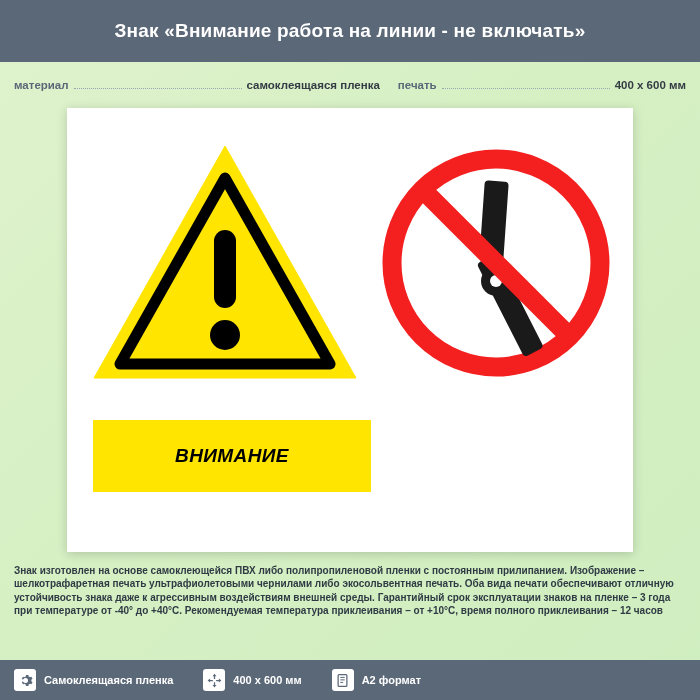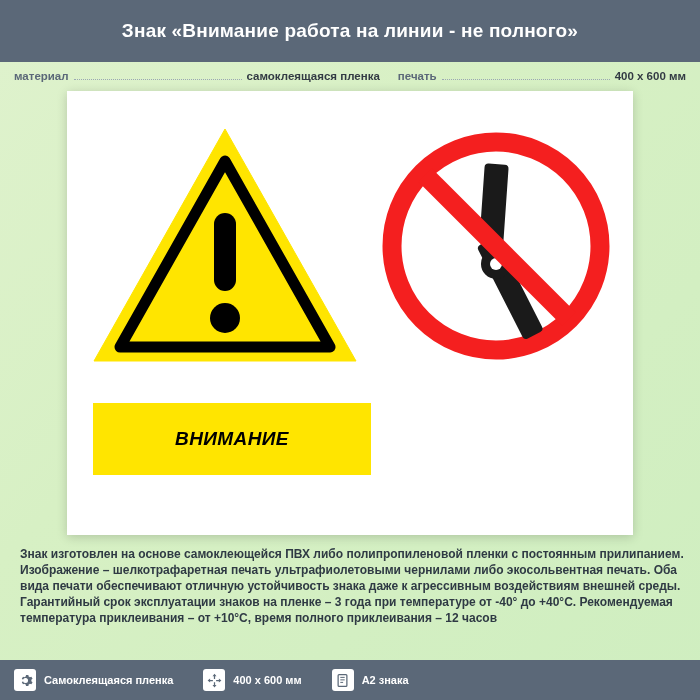--- a/index.html
+++ b/index.html
@@ -30,21 +30,21 @@
   }
   .header-title {
     color: #ffffff;
     font-size: 19px;
     font-weight: bold;
     letter-spacing: 0.2px;
     text-align: center;
   }
   
   .specs {
-    height: 29px;
+    height: 46px;
     display: flex;
     align-items: center;
     padding: 0 14px;
     box-sizing: border-box;
     font-size: 11.5px;
     color: #5b6878;
     font-weight: bold;
   }
   .spec-block {
     display: flex;
@@ -136,22 +136,22 @@
     justify-content: center;
     color: #ffffff;
     font-weight: bold;
     font-style: italic;
     font-size: 22px;
     line-height: 1.18;
     letter-spacing: 0.4px;
   }
   
   .description {
-    padding: 12px 14px 0 20px;
-    font-size: 12px;
+    padding: 12px 14px 0 14px;
+    font-size: 10px;
     line-height: 1.33;
     color: #2f3a44;
     font-weight: bold;
     text-align: left;
   }
   
   .footer {
     position: absolute;
     left: 0;
     right: 0;
@@ -184,21 +184,21 @@
     font-weight: bold;
     white-space: nowrap;
   }
 </style>
 </head>
 <body>
 
 <div class="page">
 
   <div class="header">
-    <div class="header-title">Знак «Внимание работа на линии - не полного»</div>
+    <div class="header-title">Знак «Внимание работа на линии - не включать»</div>
   </div>
 
   <div class="specs">
     <div class="spec-block left">
       <span class="spec-label">материал</span>
       <span class="dots"></span>
       <span class="spec-value">самоклеящаяся пленка</span>
     </div>
     <div style="width:18px"></div>
     <div class="spec-block right">
@@ -269,18 +269,18 @@
 
     <div class="foot-item">
       <span class="foot-icon">
         <svg width="15" height="15" viewBox="0 0 24 24" aria-hidden="true">
           <rect x="5" y="2.5" width="14" height="19" rx="1.5" fill="none" stroke="#5b6878" stroke-width="2"></rect>
           <line x1="8.5" y1="7" x2="15.5" y2="7" stroke="#5b6878" stroke-width="1.6"></line>
           <line x1="8.5" y1="11" x2="15.5" y2="11" stroke="#5b6878" stroke-width="1.6"></line>
           <line x1="8.5" y1="15" x2="13" y2="15" stroke="#5b6878" stroke-width="1.6"></line>
         </svg>
       </span>
-      <span class="foot-text">A2 знака</span>
+      <span class="foot-text">A2 формат</span>
     </div>
 
   </div>
 
 </div>
 
 </body></html>

